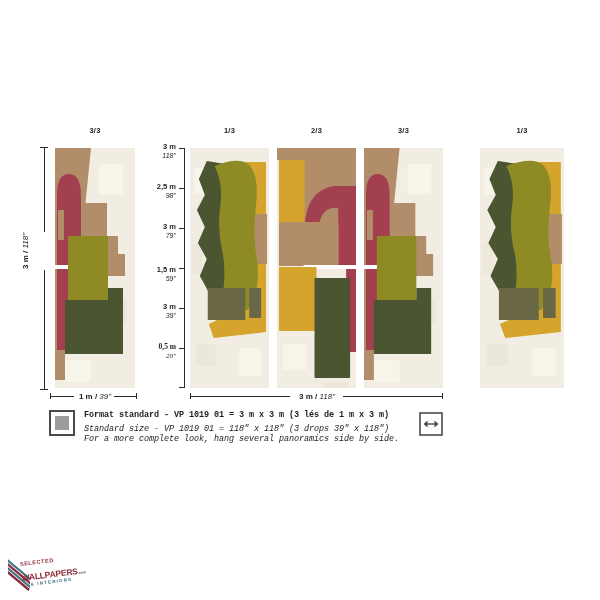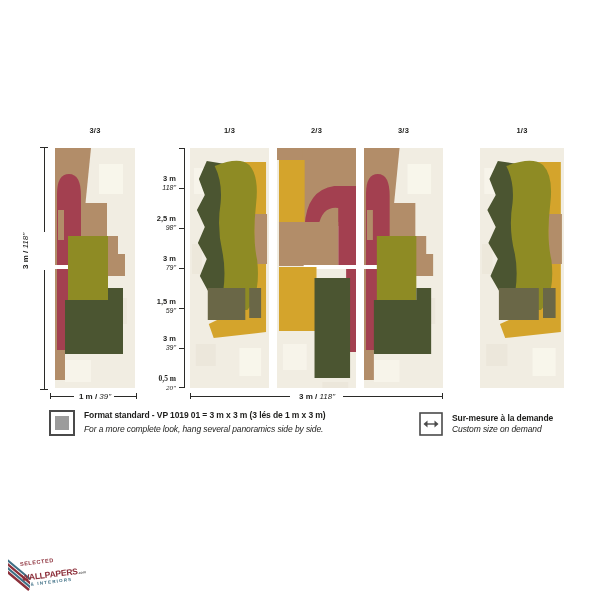--- a/index.html
+++ b/index.html
@@ -9,21 +9,21 @@
   .panel{position:absolute;top:148px;height:240px;}
   .panel svg{display:block;width:100%;height:100%;}
   .drop-label{position:absolute;top:126px;height:10px;text-align:center;
               font-size:7.5px;font-weight:bold;letter-spacing:.2px;}
   .dimline{position:absolute;background:#2a2a28;}
   .dim-text{position:absolute;font-size:8px;text-align:center;white-space:nowrap;}
   .dim-text .m{font-weight:bold;}
   .dim-text .i{font-style:italic;}
   .vdim{transform:rotate(-90deg);transform-origin:center;}
   .scale-label{position:absolute;left:134px;width:42px;text-align:right;line-height:8.5px;}
-  .scale-label .m{font-size:7.5px;font-weight:bold;display:block;margin-top:32px;}
+  .scale-label .m{font-size:7.5px;font-weight:bold;display:block;}
   .scale-label .i{font-size:7px;font-style:italic;display:block;}
   .info-text{position:absolute;font-size:8.5px;line-height:10.5px;letter-spacing:-0.1px;white-space:nowrap;}
   .info-text .b{font-weight:bold;}
   .info-text .it{font-style:italic;}
   .gap3{height:3px;}
   .tex-l{fill:#faf7ee;}
   .tex-d{fill:#e8e2d3;}
   .logo{position:absolute;left:8px;top:550px;width:70px;height:48px;}
   .logo-text{position:absolute;left:13px;top:8px;transform:rotate(-7deg);line-height:1;}
   .logo-top{font-size:5.5px;font-weight:bold;letter-spacing:.6px;display:block;}
@@ -176,36 +176,33 @@
   <div class="dimline" style="left:442px;top:393px;width:1px;height:6px;"></div>
   <div class="dim-text" style="left:277px;top:392px;width:80px;">
     <span class="m">3 m /</span>
     <span class="i">118"</span>
   </div>
 
   <svg class="abs" style="left:49px;top:410px;" width="26" height="26">
     <rect x="1" y="1" width="24" height="24" fill="#ffffff" stroke-width="2" stroke="#4a4a4a"></rect>
     <rect x="6" y="6" width="14" height="14" fill="#9c9c9c"></rect>
   </svg>
-  <div class="info-text" style="left:84px;top:410px;">
+  <div class="info-text" style="left:84px;top:410px;font-family:Liberation Mono, monospace;">
     <div class="b">Format standard - VP 1019 01 = 3 m x 3 m (3 lés de 1 m x 3 m)</div>
     <div class="gap3"></div>
+    <div class="it">Standard size - VP 1019 01 = 118" x 118" (3 drops 39" x 118")</div>
     <div class="it">For a more complete look, hang several panoramics side by side.</div>
   </div>
 
   <svg class="abs" style="left:419px;top:412px;" width="24" height="24">
     <rect x="1" y="1" width="22" height="22" fill="#ffffff" stroke-width="1.6" stroke="#4a4a4a"></rect>
     <line x1="6" y1="12" x2="18" y2="12" stroke-width="1.4" stroke="#4a4a4a"></line>
     <path d="M8.5,8.5 L4.5,12 L8.5,15.5 Z" fill="#4a4a4a"></path>
     <path d="M15.5,8.5 L19.5,12 L15.5,15.5 Z" fill="#4a4a4a"></path>
   </svg>
-  <div class="info-text" style="left:452px;top:413px;">
-    <div class="b">Sur-mesure à la demande</div>
-    <div class="it">Custom size on demand</div>
-  </div>
 
   <div class="logo">
     <svg width="22" height="40" style="position:absolute;left:0;top:4px;">
       <g transform="rotate(-50 11 20)">
         <rect x="4" y="2" width="2.4" height="36" fill="#8c2f3a"></rect>
         <rect x="7.2" y="2" width="2" height="36" fill="#3e6f85"></rect>
         <rect x="10" y="2" width="2.4" height="36" fill="#8c2f3a"></rect>
         <rect x="13.2" y="2" width="2" height="36" fill="#3e6f85"></rect>
       </g>
     </svg>

